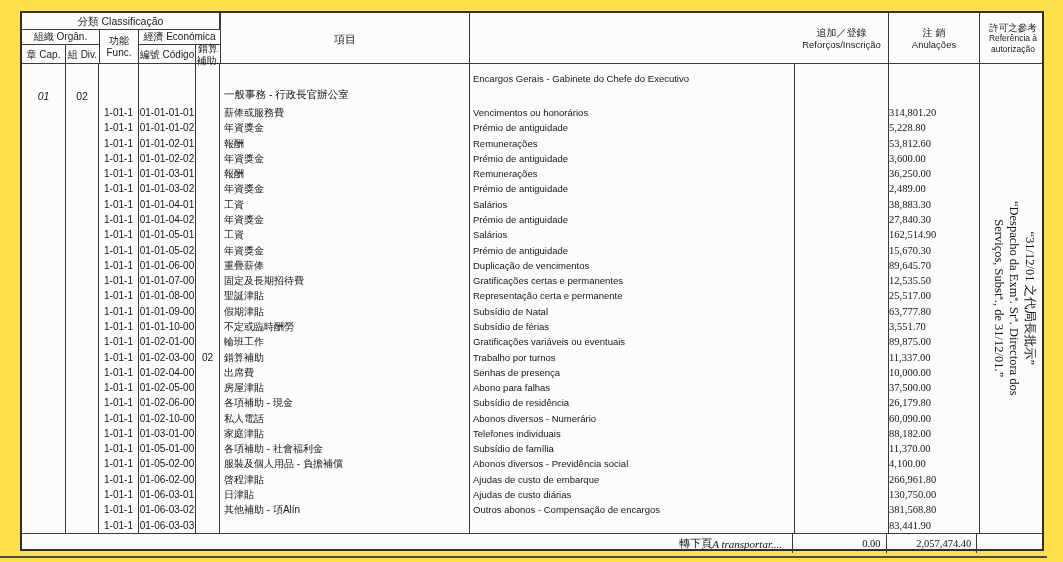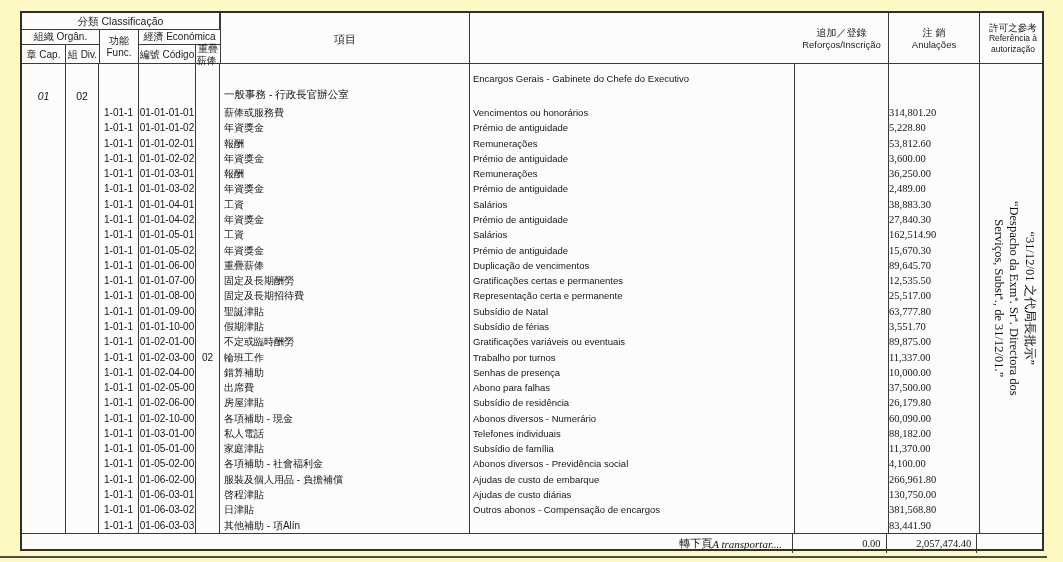--- a/index.html
+++ b/index.html
@@ -5,21 +5,21 @@
   * { margin:0; padding:0; box-sizing:border-box; }
   html,body { background:#ffffff; }
   body {
     font-family:"Liberation Sans", sans-serif;
     color:#151515;
     -webkit-font-smoothing:antialiased;
   }
   .page {
     position:relative;
     width:1063px; height:562px;
-    background:#fef9c3;
+    background:#fde047;
     overflow:hidden;
   }
   .table {
     position:absolute;
     left:20px; top:11px;
     width:1024px; height:540px;
     border:2px solid #2f2f2f;
     background:#fcfcfa;
   }
   
@@ -135,21 +135,21 @@
       <div class="hcell bR bB h-classificacao">分類 Classificação</div>
       <div class="hcell bB h-organ">組織 Orgân.</div>
       <div class="hcell bR h-cap">章 Cap.</div>
       <div class="hcell h-div">組 Div.</div>
       <div class="hcell bL bR h-func">
         <span>功能</span>
         <span>Func.</span>
       </div>
       <div class="hcell bB h-economica">經濟 Económica</div>
       <div class="hcell bR h-codigo">編號 Código</div>
-      <div class="hcell h-alin">重疊薪俸.</div>
+      <div class="hcell h-alin">錯算補助.</div>
       <div class="hcell bL bR h-item">項目</div>
       <div class="hcell bR h-reforcos">
         <span>追加／登錄</span>
         <span class="h-sub">Reforços/Inscrição</span>
       </div>
       <div class="hcell bR h-anulacoes">
         <span>注 銷</span>
         <span class="h-sub">Anulações</span>
       </div>
       <div class="hcell h-ref">
@@ -265,21 +265,20 @@
           <div class="cell">年資獎金</div>
           <div class="cell">報酬</div>
           <div class="cell">年資獎金</div>
           <div class="cell">報酬</div>
           <div class="cell">年資獎金</div>
           <div class="cell">工資</div>
           <div class="cell">年資獎金</div>
           <div class="cell">工資</div>
           <div class="cell">年資獎金</div>
           <div class="cell">重疊薪俸</div>
-          <div class="cell">固定及長期酬勞</div>
           <div class="cell">固定及長期招待費</div>
           <div class="cell">聖誕津貼</div>
           <div class="cell">假期津貼</div>
           <div class="cell">不定或臨時酬勞</div>
           <div class="cell">輪班工作</div>
           <div class="cell">錯算補助</div>
           <div class="cell">出席費</div>
           <div class="cell">房屋津貼</div>
           <div class="cell">各項補助 - 現金</div>
           <div class="cell">私人電話</div>

